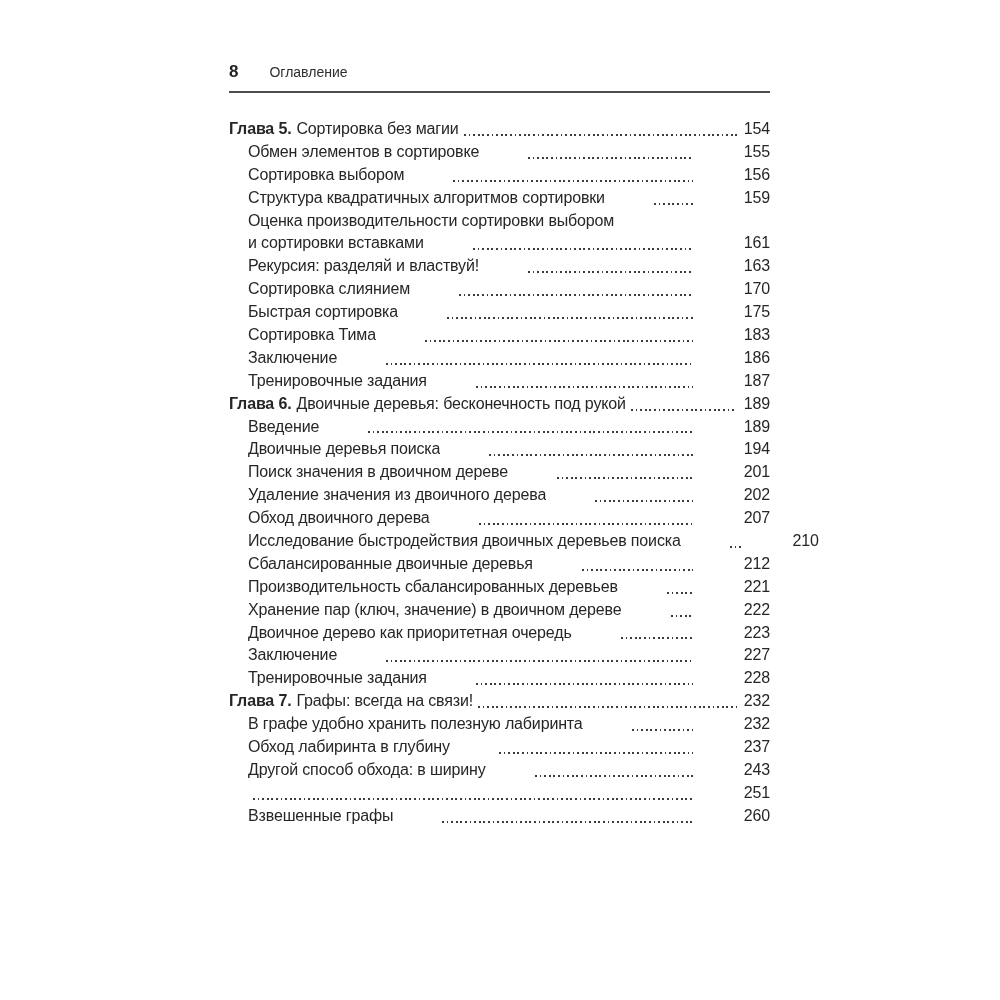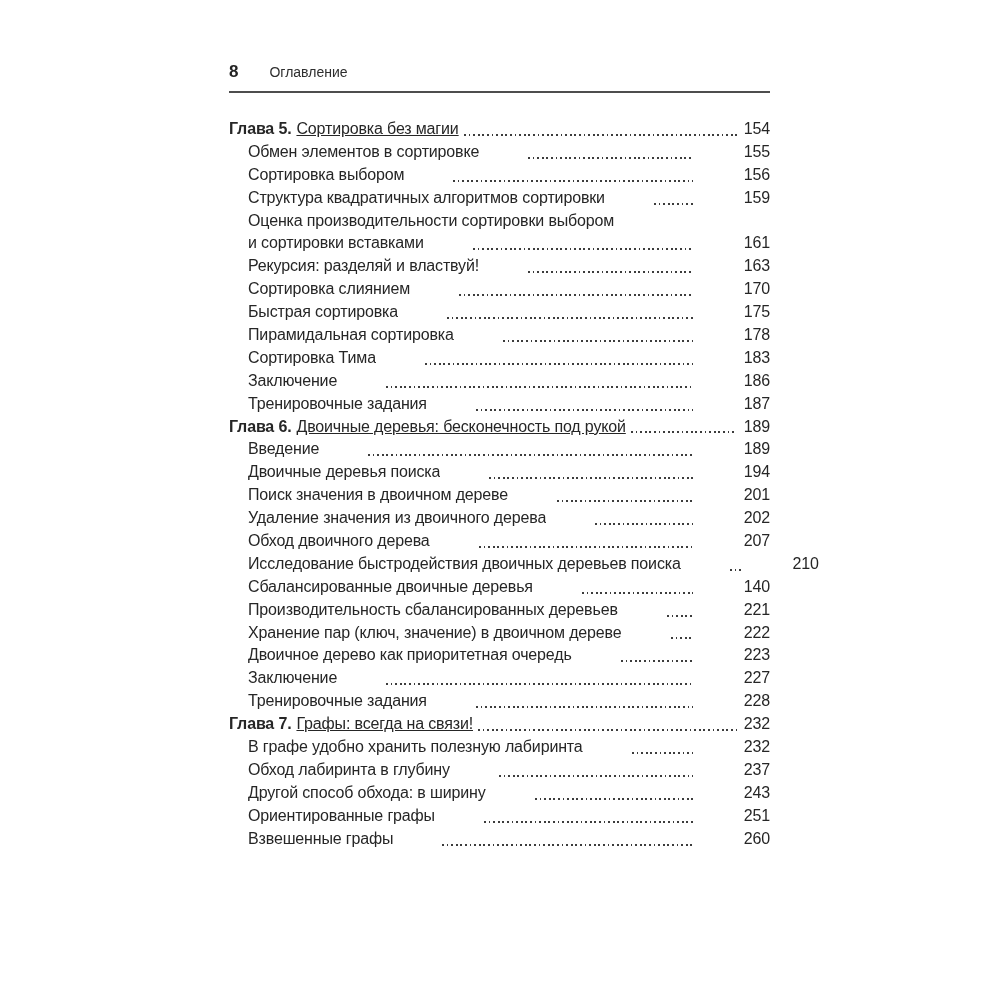--- a/index.html
+++ b/index.html
@@ -58,21 +58,20 @@
   }
   .row.entry {
     padding-left: 19px;
     gap: 44px;
   }
   .chapter-label {
     font-weight: bold;
   }
   .chapter-title {
     margin-left: 5px;
-    text-decoration: underline;
   }
   .leader {
     flex: 1 1 auto;
     height: 2px;
     min-width: 12px;
     margin: 0 2px 5px 5px;
     align-self: flex-end;
     background-image: repeating-linear-gradient(
       to right,
       #3c3c3c 0px, #3c3c3c 1.8px,
@@ -137,25 +136,20 @@
             <span class="txt">Сортировка слиянием</span>
             <span class="leader"></span>
             <span class="pg">170</span>
           </div>
           <div class="row entry">
             <span class="txt">Быстрая сортировка</span>
             <span class="leader"></span>
             <span class="pg">175</span>
           </div>
           <div class="row entry">
-            <span class="txt">Пирамидальная сортировка</span>
-            <span class="leader"></span>
-            <span class="pg">178</span>
-          </div>
-          <div class="row entry">
             <span class="txt">Сортировка Тима</span>
             <span class="leader"></span>
             <span class="pg">183</span>
           </div>
           <div class="row entry">
             <span class="txt">Заключение</span>
             <span class="leader"></span>
             <span class="pg">186</span>
           </div>
           <div class="row entry">
@@ -197,21 +191,21 @@
             <span class="pg">207</span>
           </div>
           <div class="row entry">
             <span class="txt">Исследование быстродействия двоичных деревьев поиска</span>
             <span class="leader"></span>
             <span class="pg">210</span>
           </div>
           <div class="row entry">
             <span class="txt">Сбалансированные двоичные деревья</span>
             <span class="leader"></span>
-            <span class="pg">140</span>
+            <span class="pg">212</span>
           </div>
           <div class="row entry">
             <span class="txt">Производительность сбалансированных деревьев</span>
             <span class="leader"></span>
             <span class="pg">221</span>
           </div>
           <div class="row entry">
             <span class="txt">Хранение пар (ключ, значение) в двоичном дереве</span>
             <span class="leader"></span>
             <span class="pg">222</span>
@@ -248,21 +242,20 @@
             <span class="txt">Обход лабиринта в глубину</span>
             <span class="leader"></span>
             <span class="pg">237</span>
           </div>
           <div class="row entry">
             <span class="txt">Другой способ обхода: в ширину</span>
             <span class="leader"></span>
             <span class="pg">243</span>
           </div>
           <div class="row entry">
-            <span class="txt">Ориентированные графы</span>
             <span class="leader"></span>
             <span class="pg">251</span>
           </div>
           <div class="row entry">
             <span class="txt">Взвешенные графы</span>
             <span class="leader"></span>
             <span class="pg">260</span>
           </div>
         </div>
       </div>

